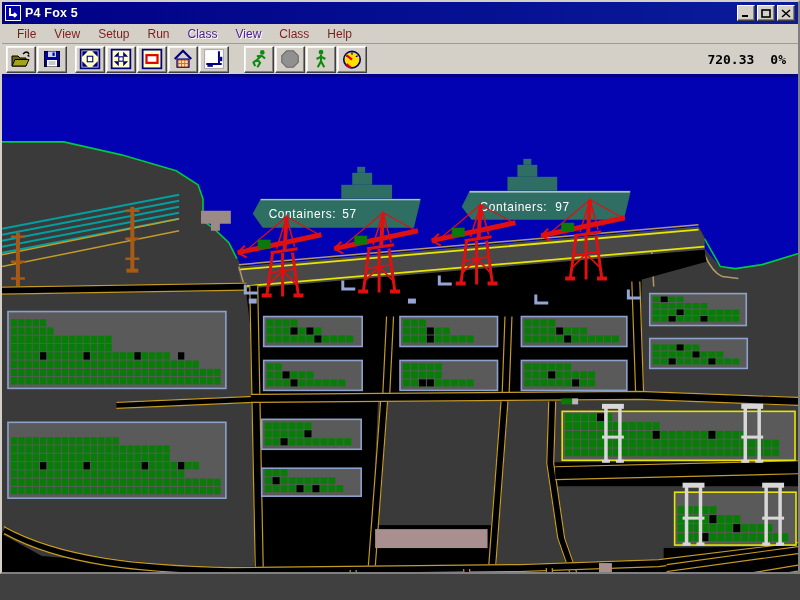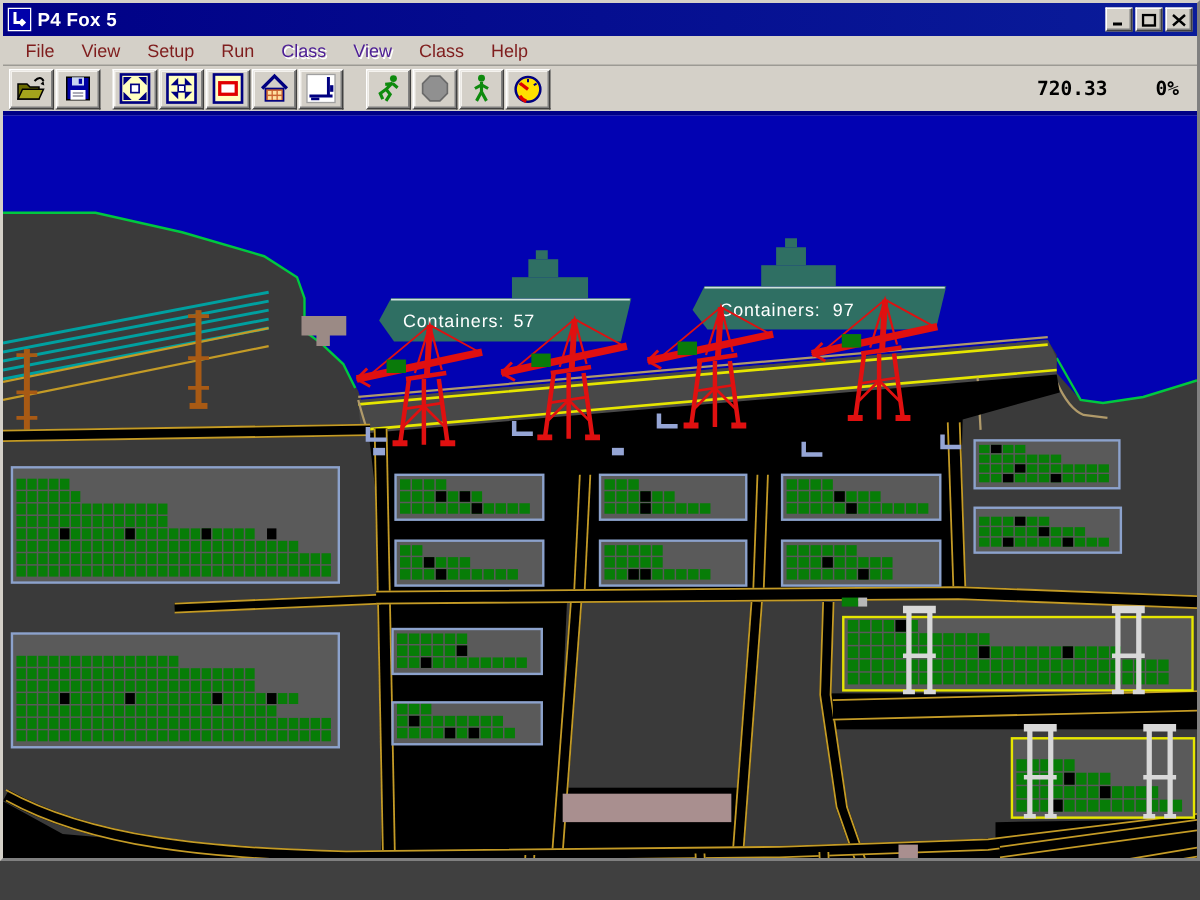--- a/index.html
+++ b/index.html
@@ -13,21 +13,21 @@
   .wbtn{width:16px;height:14px;background:#d4d0c8;border-top:1px solid #fff;border-left:1px solid #fff;border-right:1px solid #404040;border-bottom:1px solid #404040;box-shadow:inset -1px -1px 0 #808080;display:flex;align-items:center;justify-content:center;}
   .wbtn svg{display:block;}
   
   .menubar{height:19px;background:#d4d0c8;display:flex;align-items:center;padding-left:6px;border-bottom:1px solid #9c9a94;}
   .mi{font-size:12px;color:#7f1d1d;padding:2px 9px;}
   .mi.disabled{color:#4c1d95;text-shadow:1px 1px 0 #ffffff;}
   
   .toolbar{height:30px;background:#d4d0c8;display:flex;align-items:center;padding-left:4px;position:relative;}
   .tbtn{width:30px;height:27px;margin-right:1px;background:#d4d0c8;border-top:1px solid #fff;border-left:1px solid #fff;border-right:1px solid #404040;border-bottom:1px solid #404040;box-shadow:inset -1px -1px 0 #808080,inset 1px 1px 0 #f4f2ee;display:flex;align-items:center;justify-content:center;padding:0;}
   .tsep{width:7px;height:1px;}
-  .readout{position:absolute;right:12px;top:0;height:30px;display:flex;align-items:center;gap:32px;font-family:"DejaVu Sans Mono",monospace;font-size:13px;font-weight:bold;color:#000;}
+  .readout{position:absolute;right:12px;top:0;height:30px;display:flex;align-items:center;gap:16px;font-family:"DejaVu Sans Mono",monospace;font-size:13px;font-weight:bold;color:#000;}
   .navline{height:3px;background:#000086;}
   
   #canvas{width:796px;height:515px;display:block;background:#0202b2;}
   .shiptext{font-family:"Liberation Sans",sans-serif;font-size:12px;fill:#ffffff;letter-spacing:.6px;}
   
   .statusbar{height:7px;background:#d4d0c8;border-top:1px solid #fff;}
 </style>
 </head>
 <body>
 

